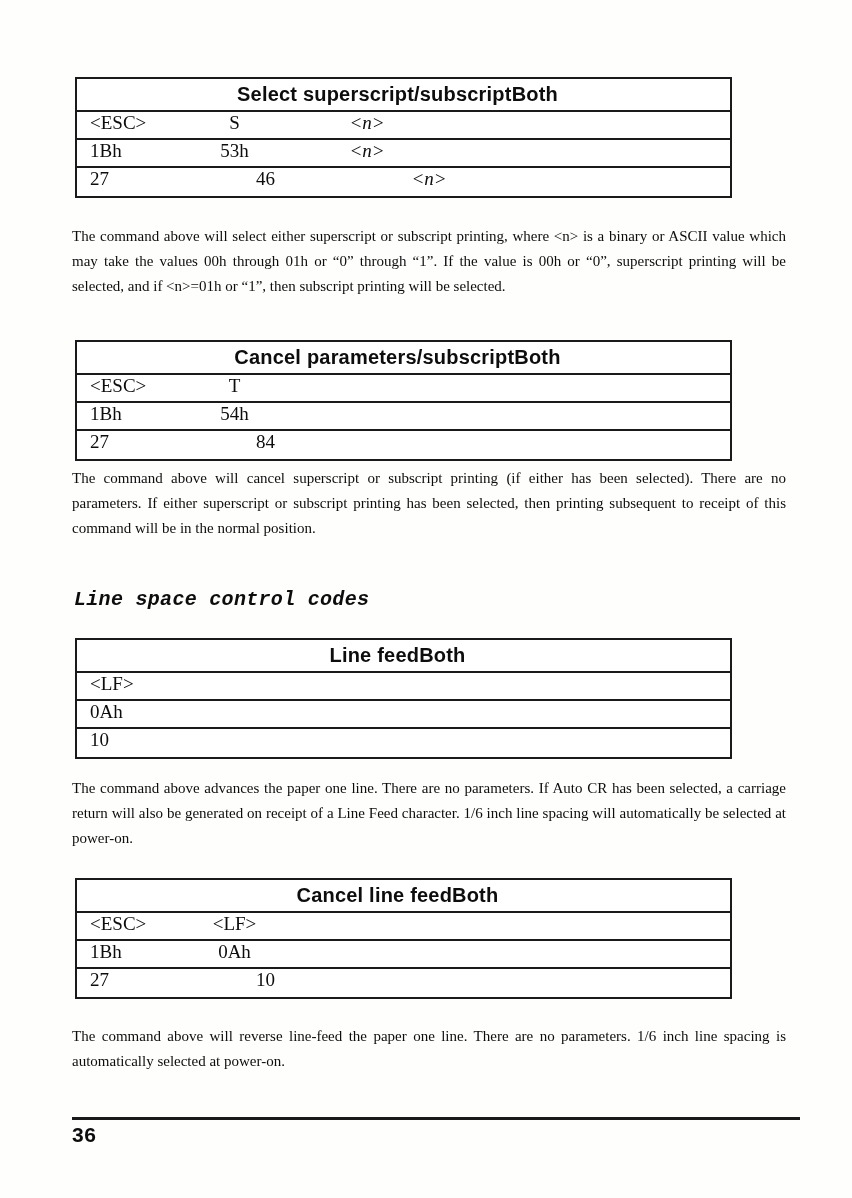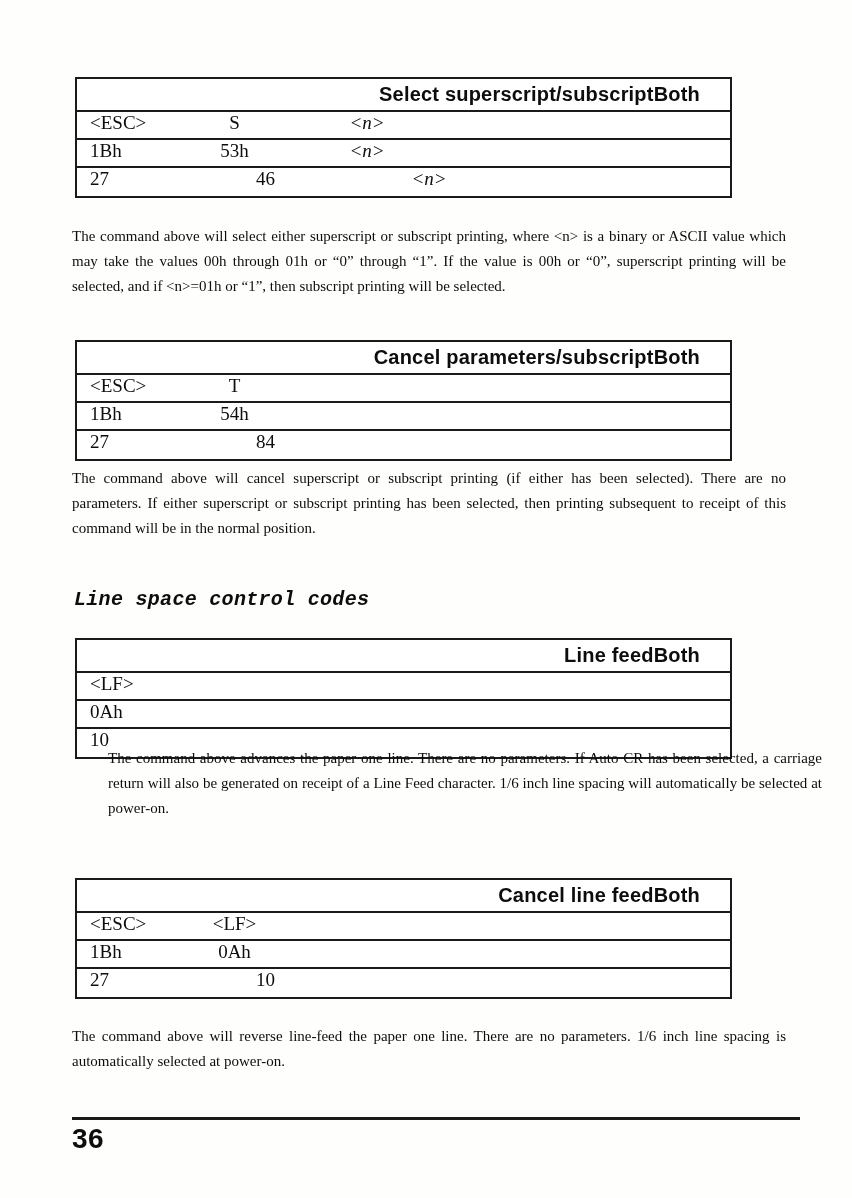--- a/index.html
+++ b/index.html
@@ -18,21 +18,21 @@
   .cmd-table {
     position: absolute;
     left: 75px;
     width: 657px;
     border: 2.5px solid #1a1a1a;
     background: #fff;
   }
   .cmd-head {
     height: 33px;
     display: flex;
-    justify-content: flex-end;
+    justify-content: center;
     align-items: center;
     border-bottom: 2.5px solid #1a1a1a;
     font-family: "Liberation Sans", sans-serif;
     font-weight: bold;
     font-size: 20px;
     padding: 0 30px 0 18px;
     letter-spacing: 0.2px;
   }
   .cmd-row {
     height: 28px;
@@ -77,32 +77,32 @@
     width: 728px;
     height: 3px;
     background: #1a1a1a;
   }
   .page-number {
     position: absolute;
     left: 72px;
     top: 1123px;
     font-family: "Liberation Sans", sans-serif;
     font-weight: bold;
-    font-size: 28px;
+    font-size: 21px;
     letter-spacing: 0.5px;
   }
 
   
   #t0 { top: 77px; }
   #t1 { top: 340px; }
   #t2 { top: 638px; }
   #t3 { top: 878px; }
   #p0 { top: 224px; }
   #p1 { top: 466px; }
-  #p2 { top: 746px; margin-left: 36px; }
+  #p2 { top: 776px; }
   #p3 { top: 1024px; }
 </style>
 </head>
 <body>
 
 <div class="page">
 
   <div class="cmd-table" id="t0">
     <div class="cmd-head">
       <span>Select superscript/subscript</span>

